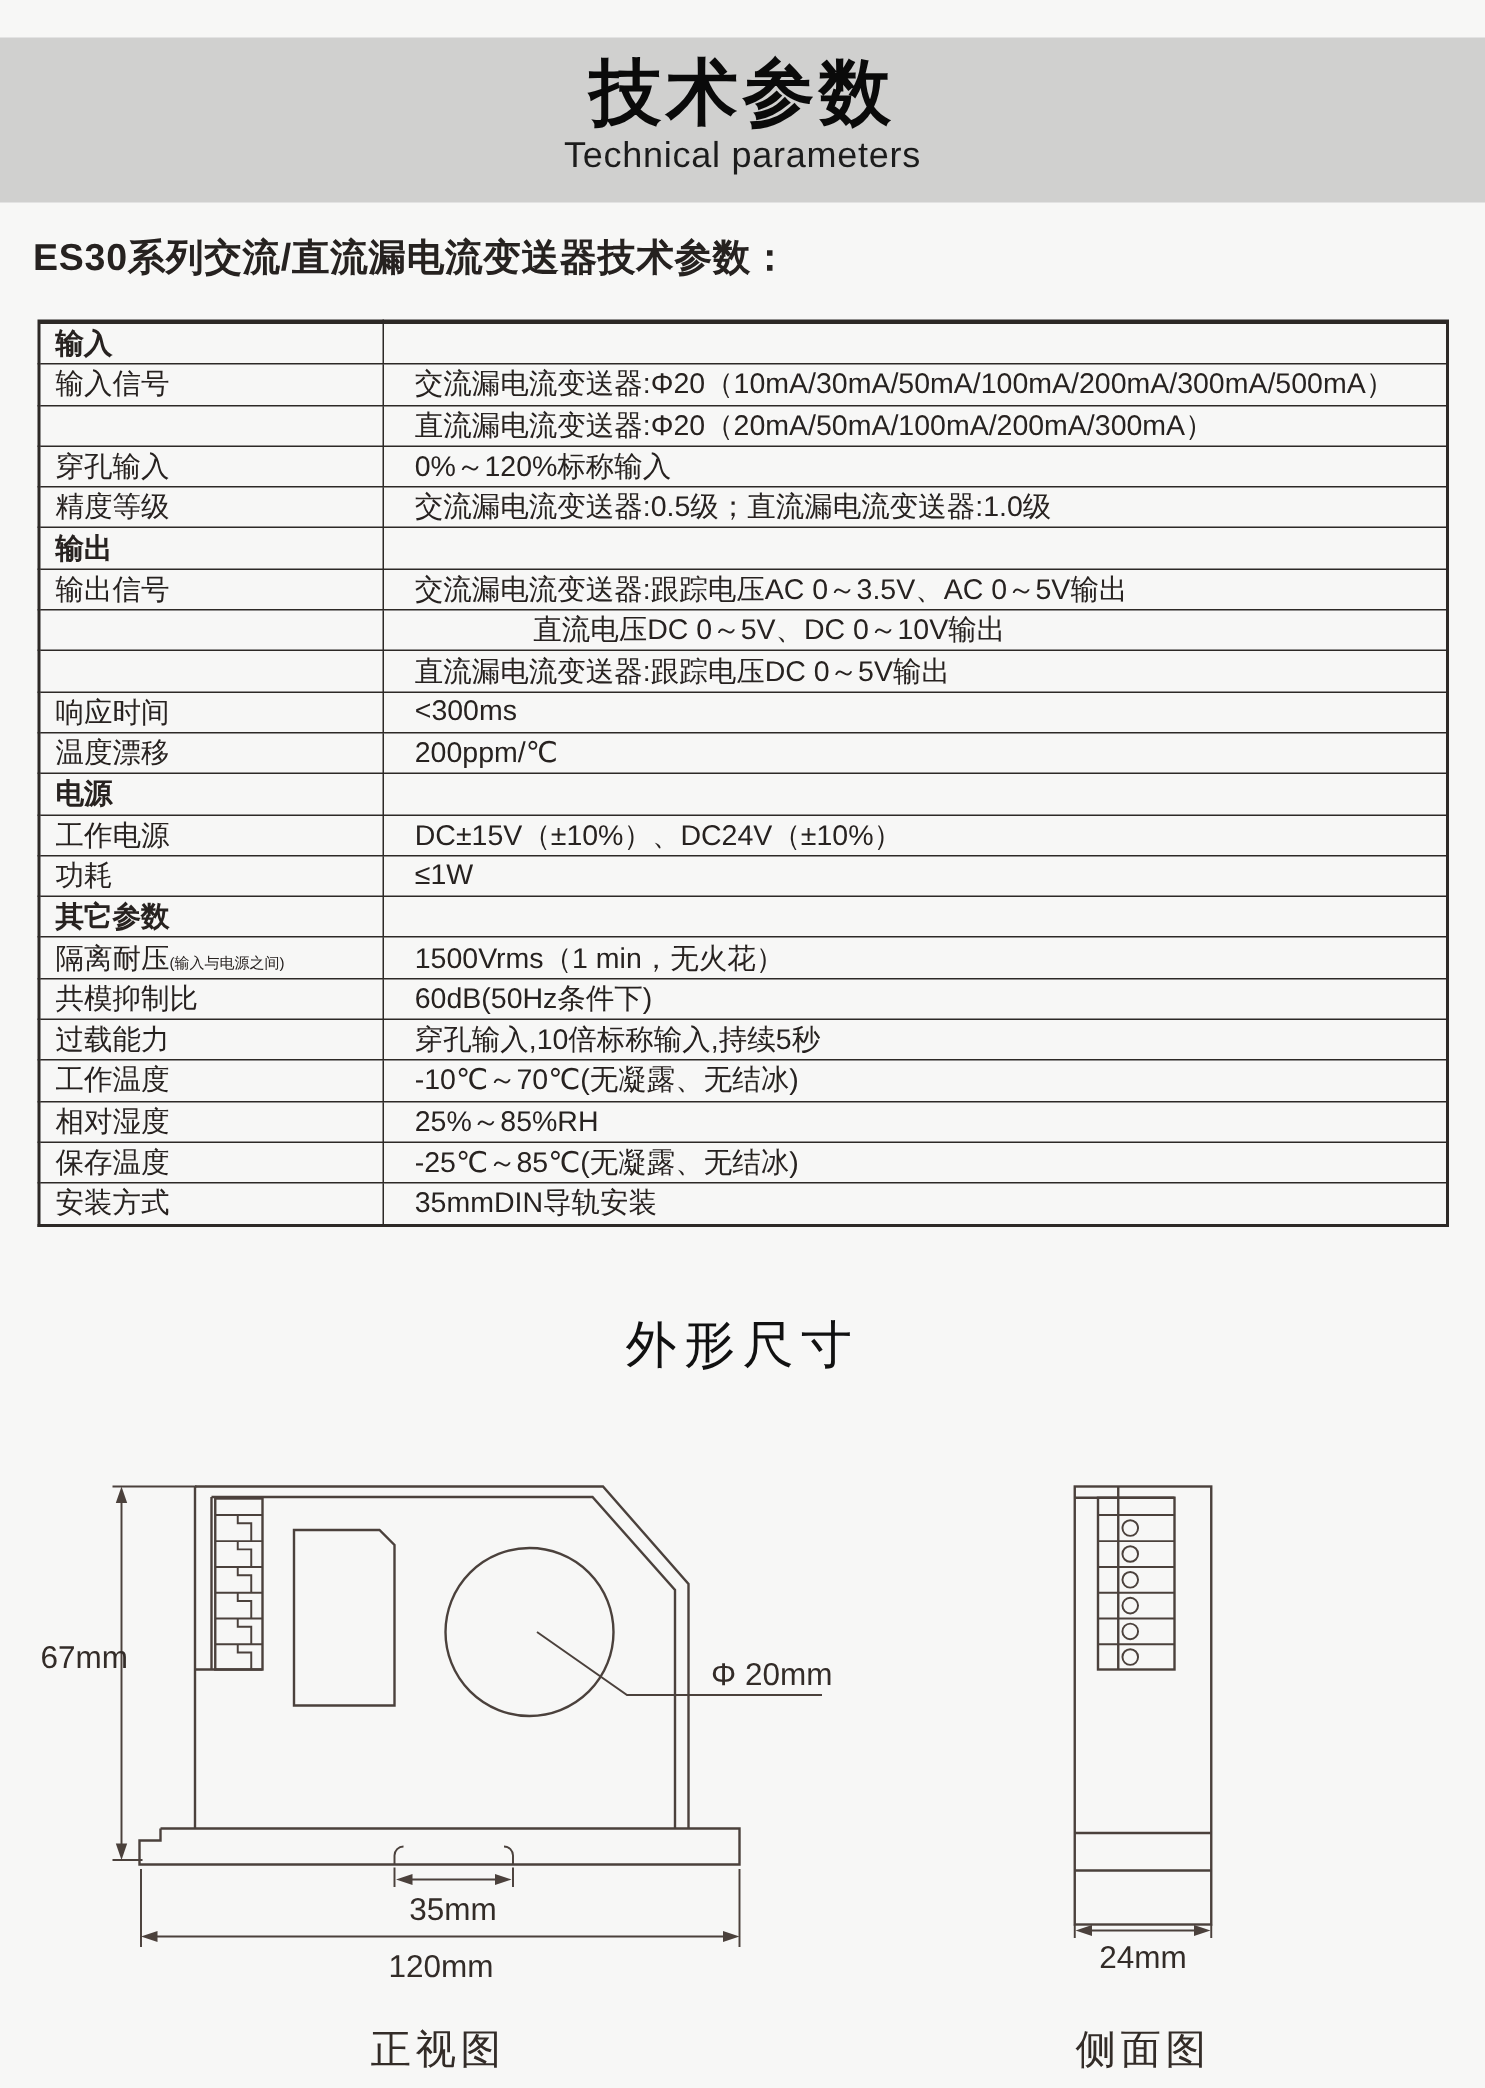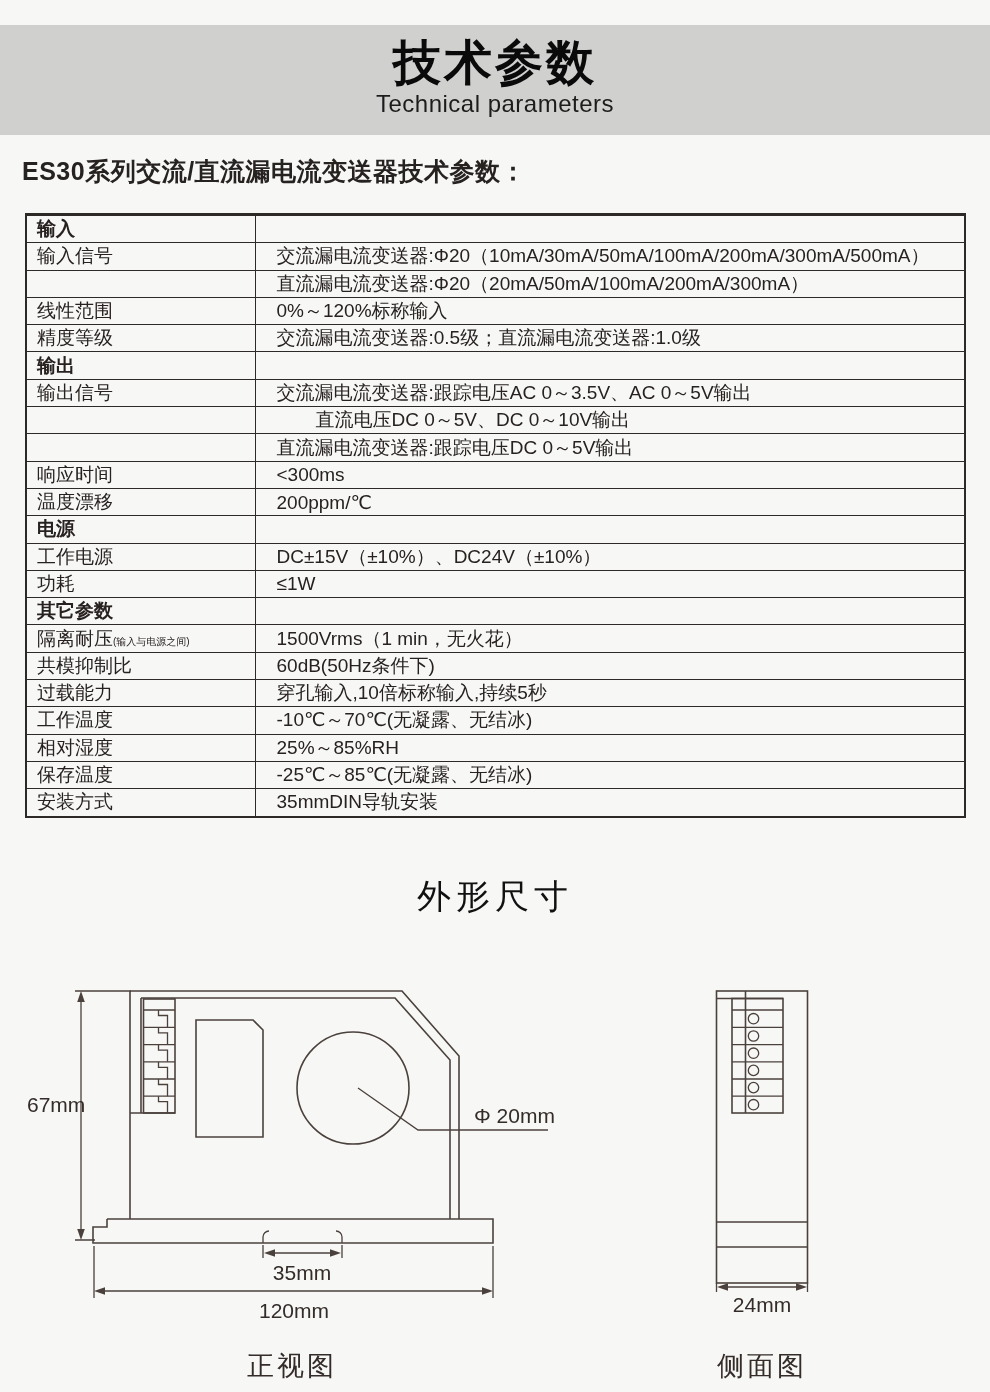--- a/index.html
+++ b/index.html
@@ -43,21 +43,21 @@
   table.spec td{
     border:1.4px solid #2d2926;
     height:26.3px;
     font-size:19px;color:#272220;
     vertical-align:middle;
     white-space:nowrap;overflow:visible;
     padding:0;
   }
   table.spec td.c1{padding-left:10px;}
   table.spec td.c2{padding-left:21px;}
-  table.spec td.c2.indent{padding-left:60px;}
+  table.spec td.c2.indent{padding-left:100px;}
   table.spec tr.section td{font-weight:bold;}
   table.spec td .small{font-size:10px;}
 
   
   .dim-heading{
     position:absolute;left:0;top:874px;width:990px;
     text-align:center;font-size:34px;font-weight:normal;color:#111;
     letter-spacing:5px;
   }
   svg.drawing{position:absolute;left:0;top:950px;width:990px;height:442px;}
@@ -93,21 +93,21 @@
           </tr>
           <tr>
             <td class="c1">输入信号</td>
             <td class="c2">交流漏电流变送器:Φ20（10mA/30mA/50mA/100mA/200mA/300mA/500mA）</td>
           </tr>
           <tr>
             <td class="c1"></td>
             <td class="c2">直流漏电流变送器:Φ20（20mA/50mA/100mA/200mA/300mA）</td>
           </tr>
           <tr>
-            <td class="c1">线性范围</td>
+            <td class="c1">穿孔输入</td>
             <td class="c2">0%～120%标称输入</td>
           </tr>
           <tr>
             <td class="c1">精度等级</td>
             <td class="c2">交流漏电流变送器:0.5级；直流漏电流变送器:1.0级</td>
           </tr>
           <tr class="section">
             <td class="c1">输出</td>
             <td class="c2"></td>
           </tr>

